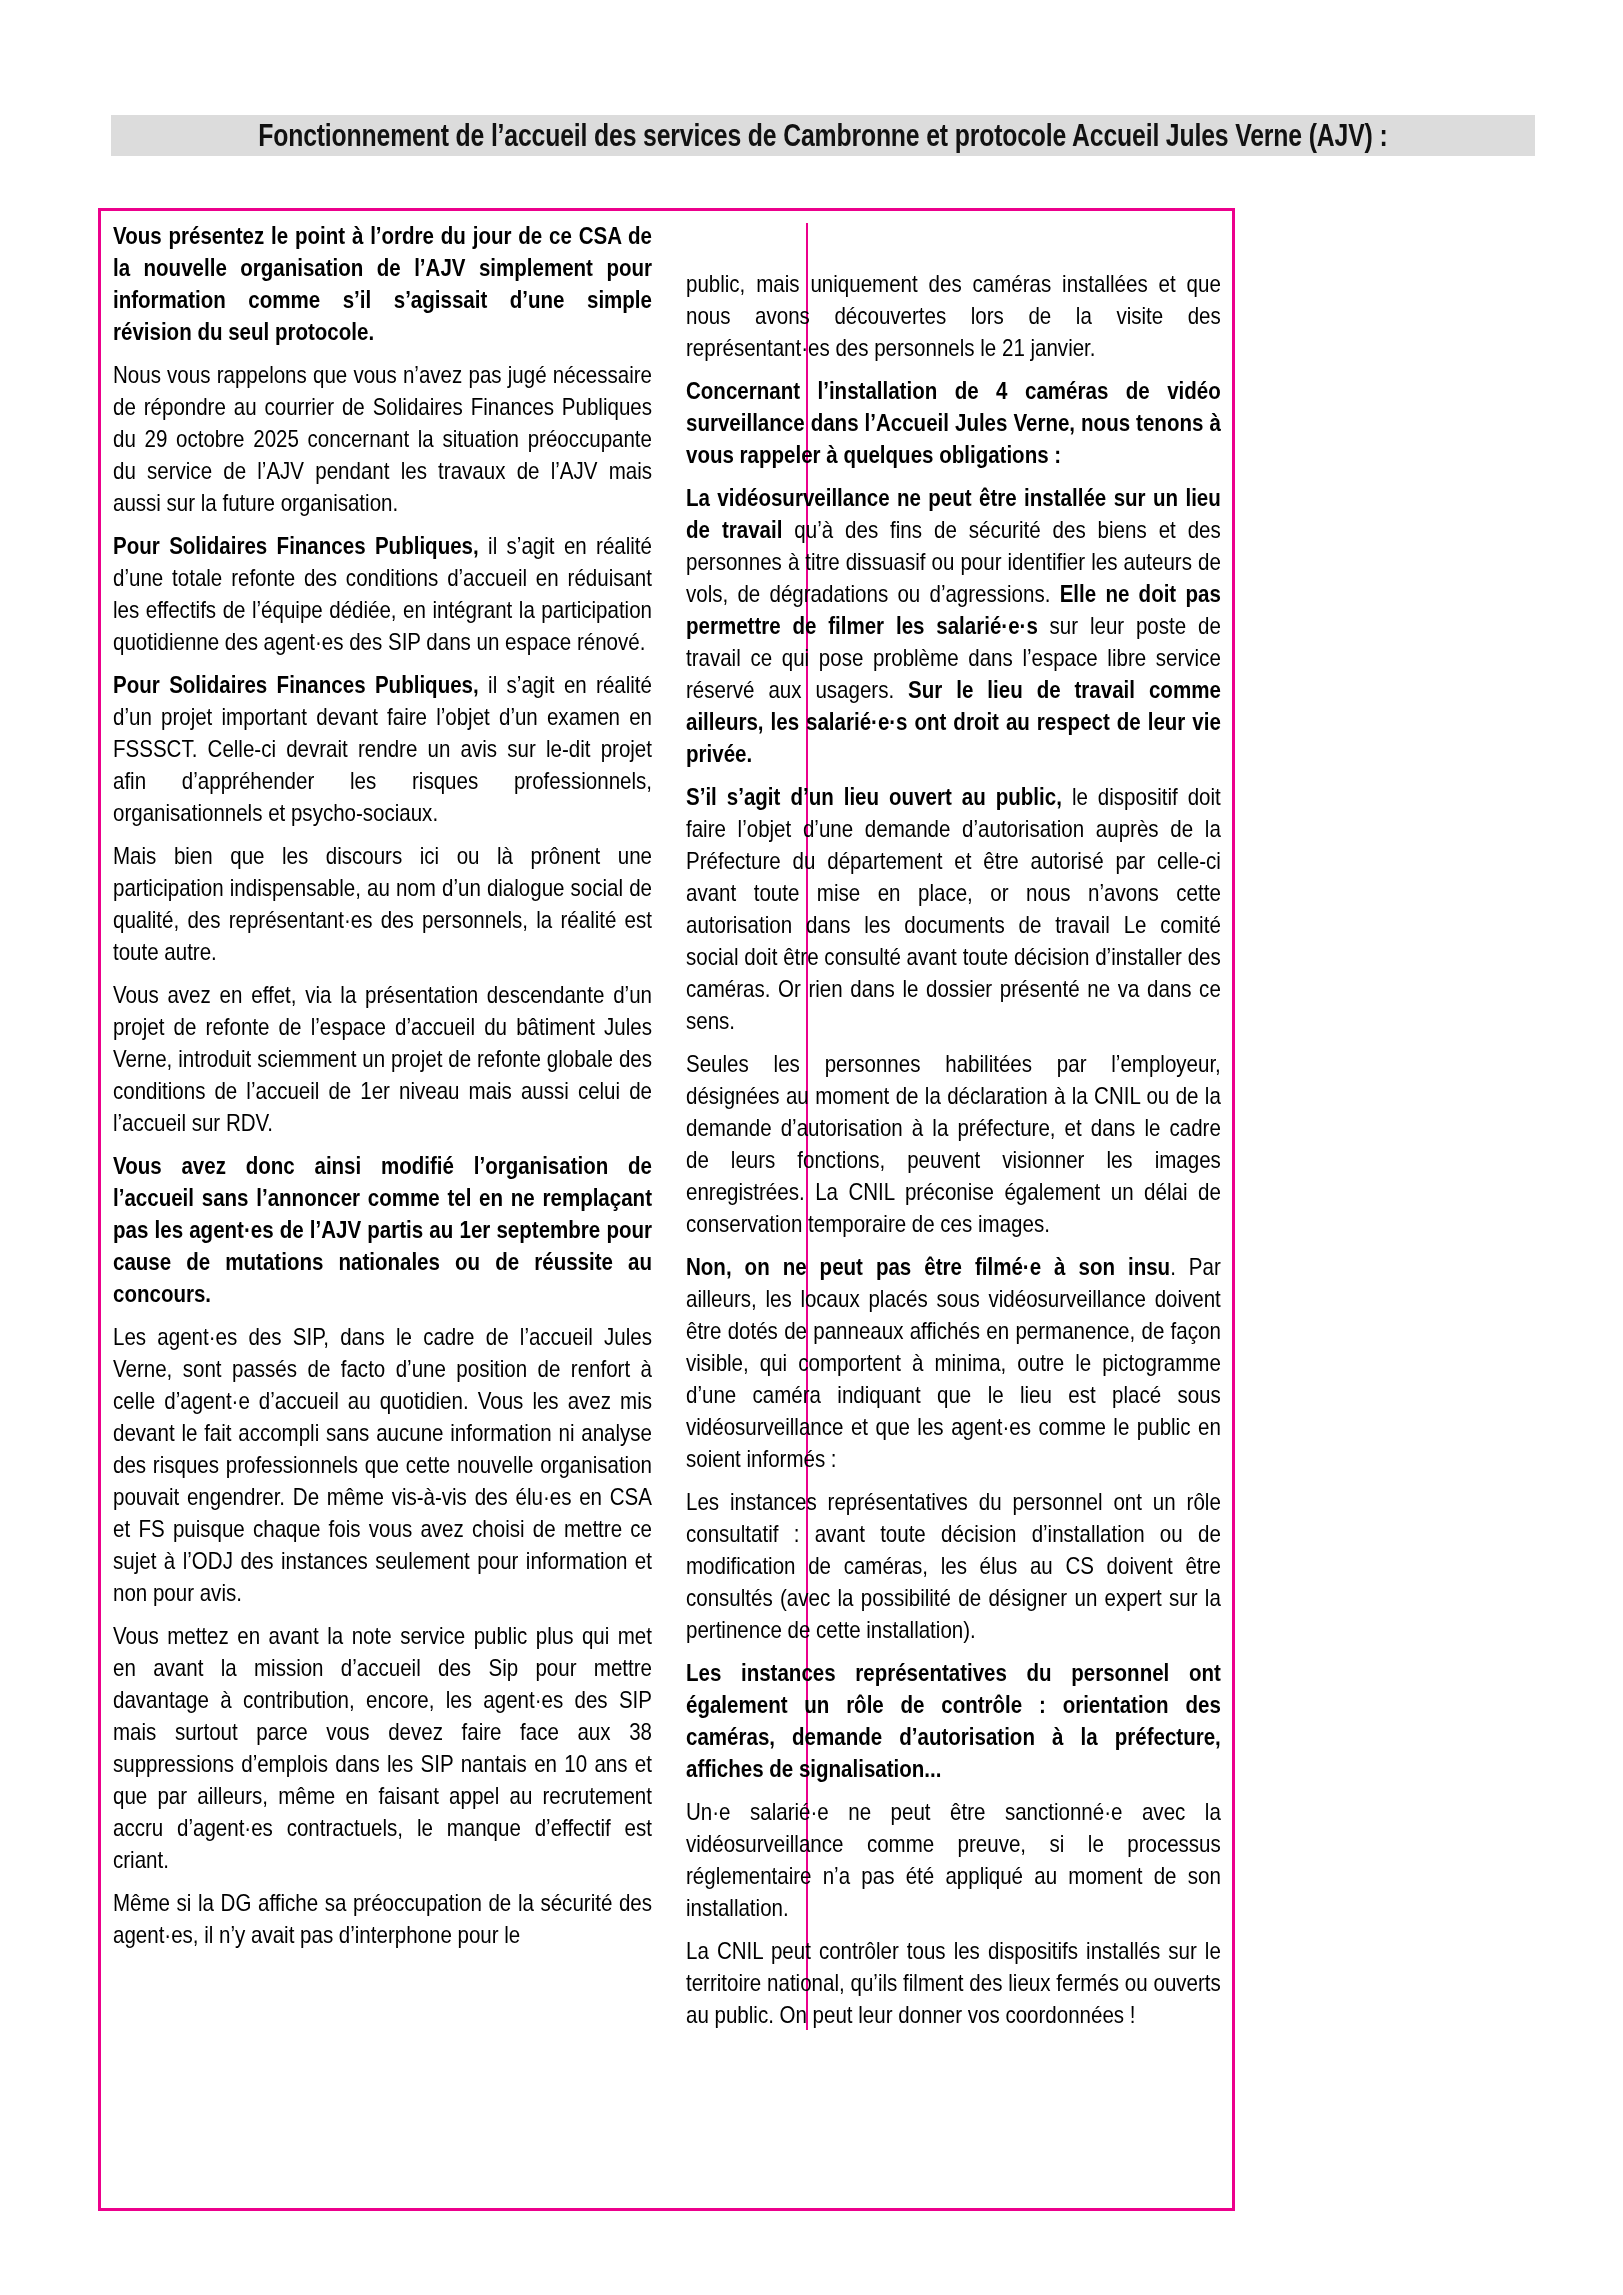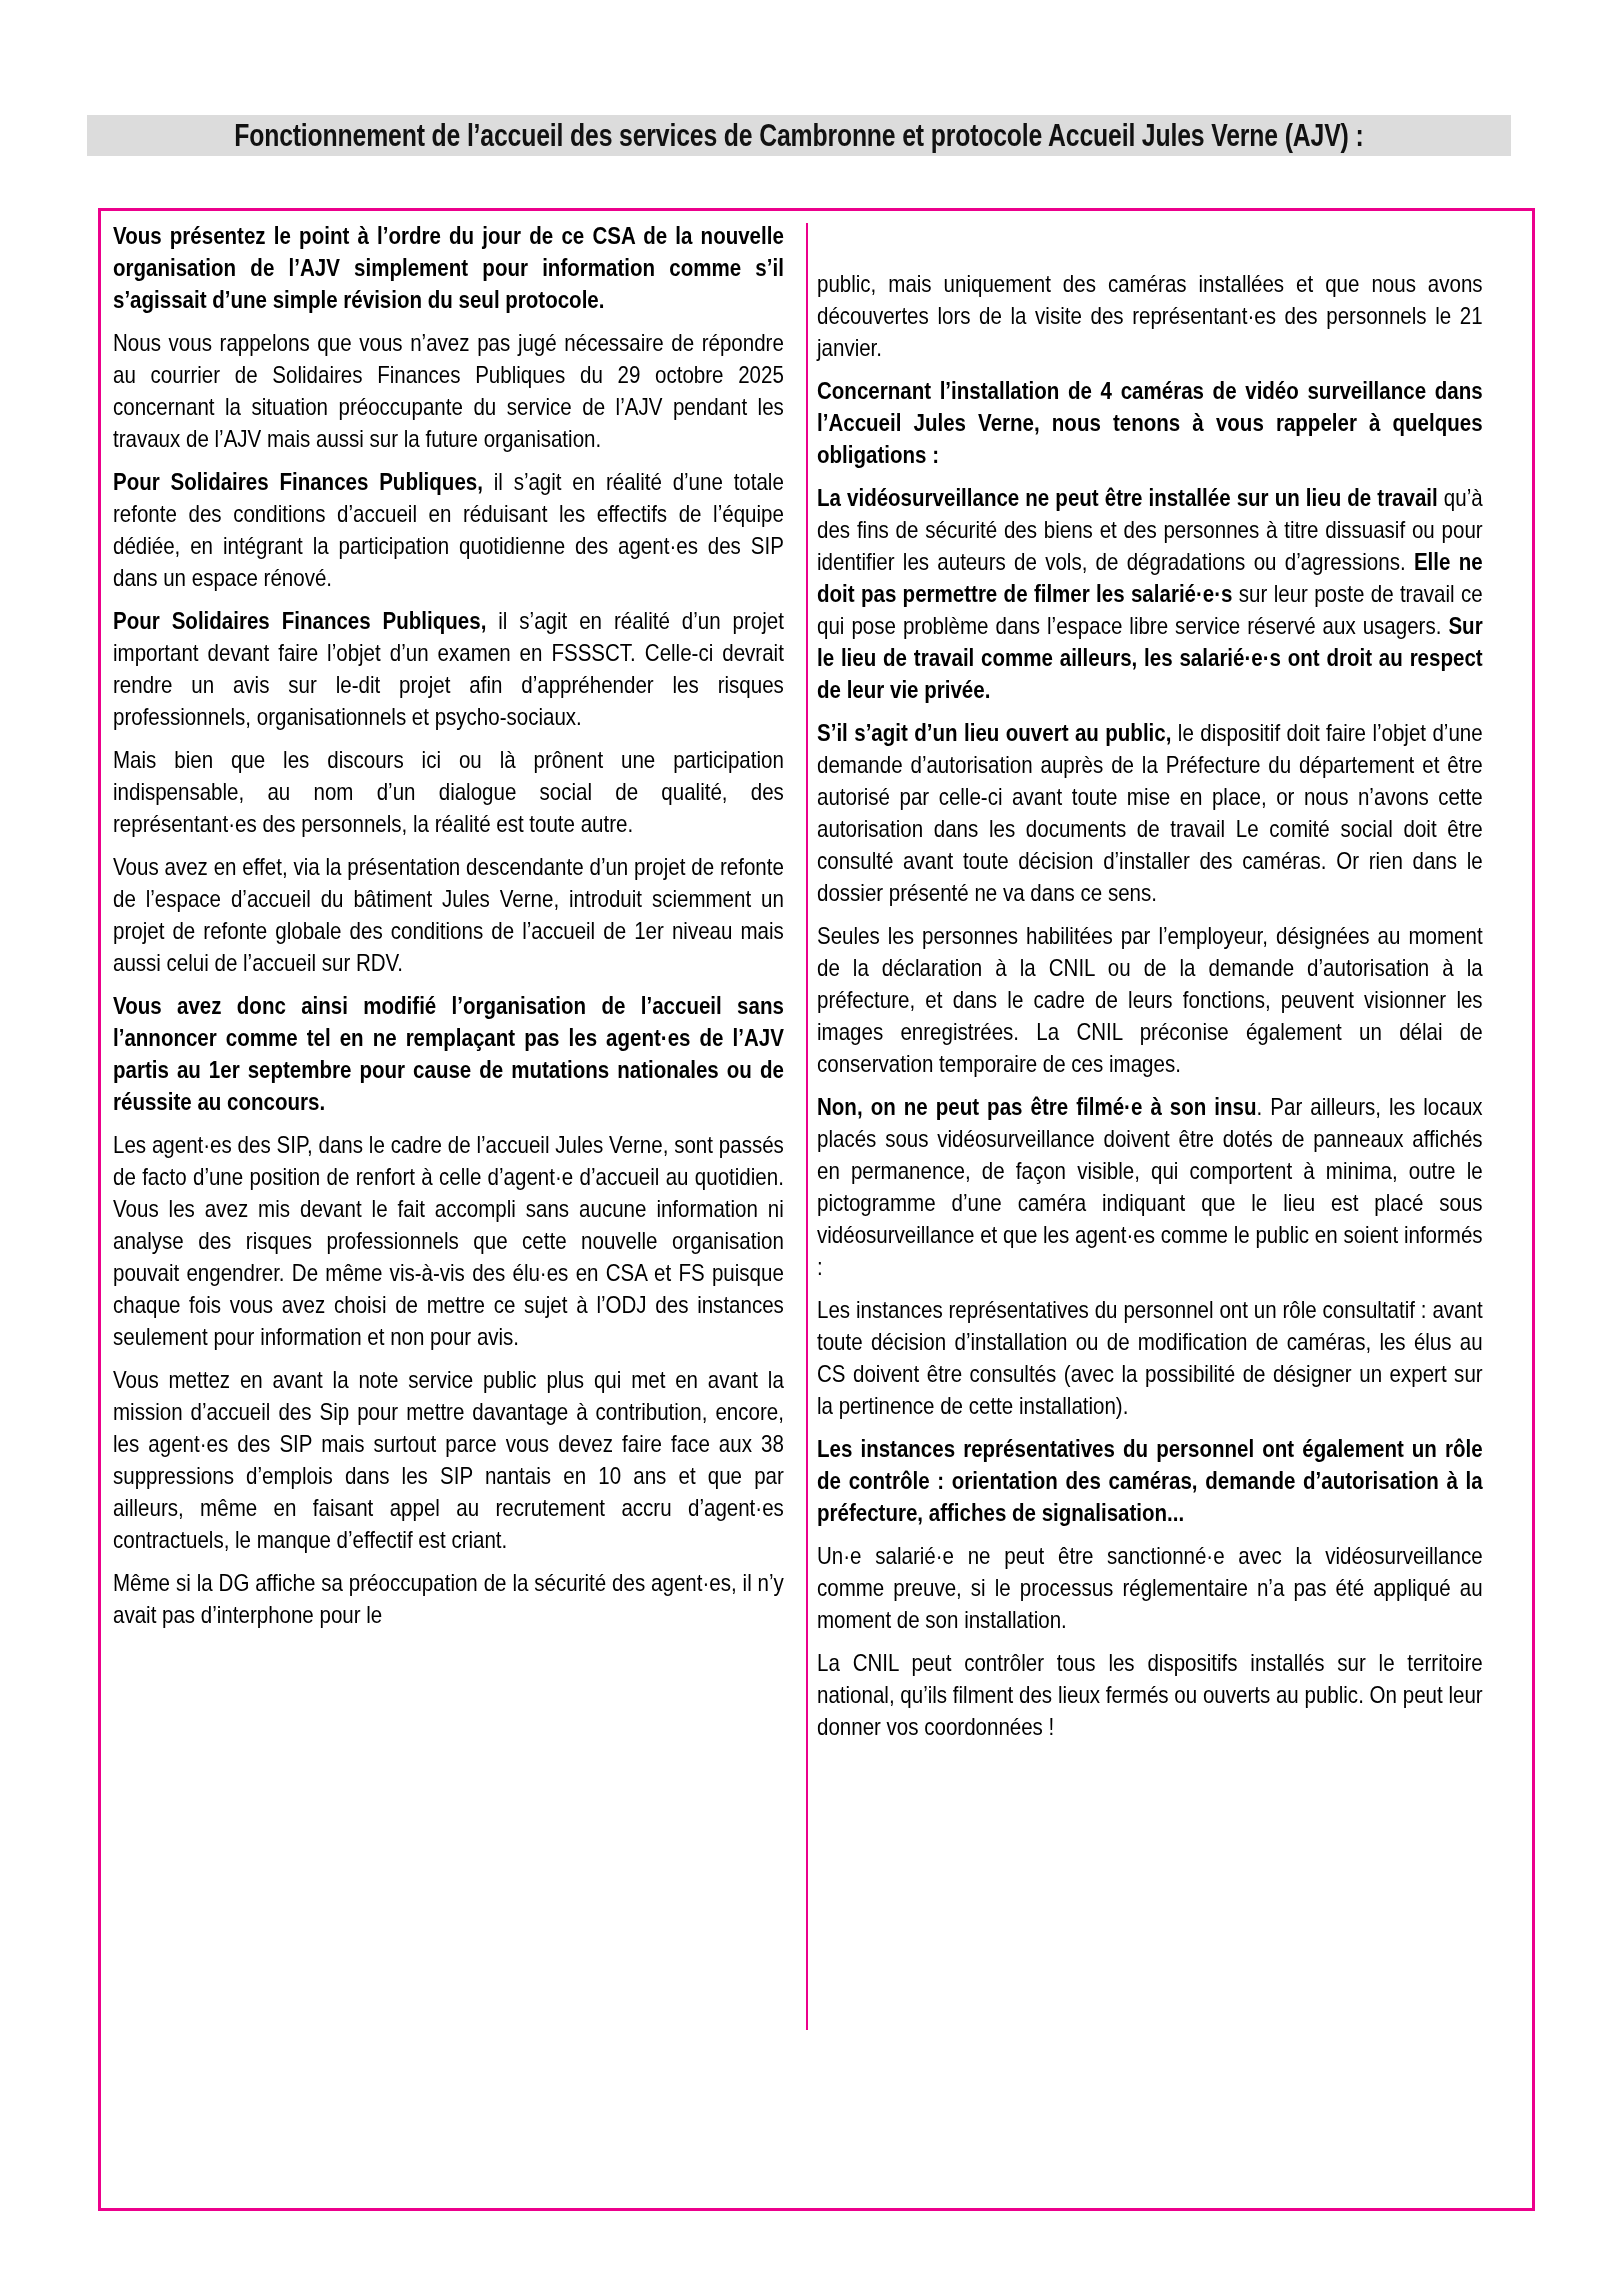--- a/index.html
+++ b/index.html
@@ -19,21 +19,21 @@
     width: 1623px;
     height: 2295px;
     box-sizing: border-box;
     background: #ffffff;
     overflow: hidden;
   }
 
   
   .title-band {
     position: absolute;
-    left: 87px;
+    left: 111px;
     top: 115px;
     width: 1424px;
     height: 41px;
     background: #dcdcdc;
     display: flex;
     align-items: center;
     justify-content: center;
   }
   .title-text {
     font-family: "Liberation Sans Narrow", "Liberation Sans", sans-serif;
@@ -45,21 +45,21 @@
     transform: scaleX(0.80);
     transform-origin: center center;
     white-space: nowrap;
   }
 
   
   .frame {
     position: absolute;
     left: 98px;
     top: 208px;
-    width: 1437px;
+    width: 1137px;
     height: 2003px;
     box-sizing: border-box;
     border: 3.9px solid #ec008c;
     background: #ffffff;
     padding: 9.2px 11.8px 11.8px 11.8px;
   }
 
   .columns {
     position: relative;
     display: flex;

